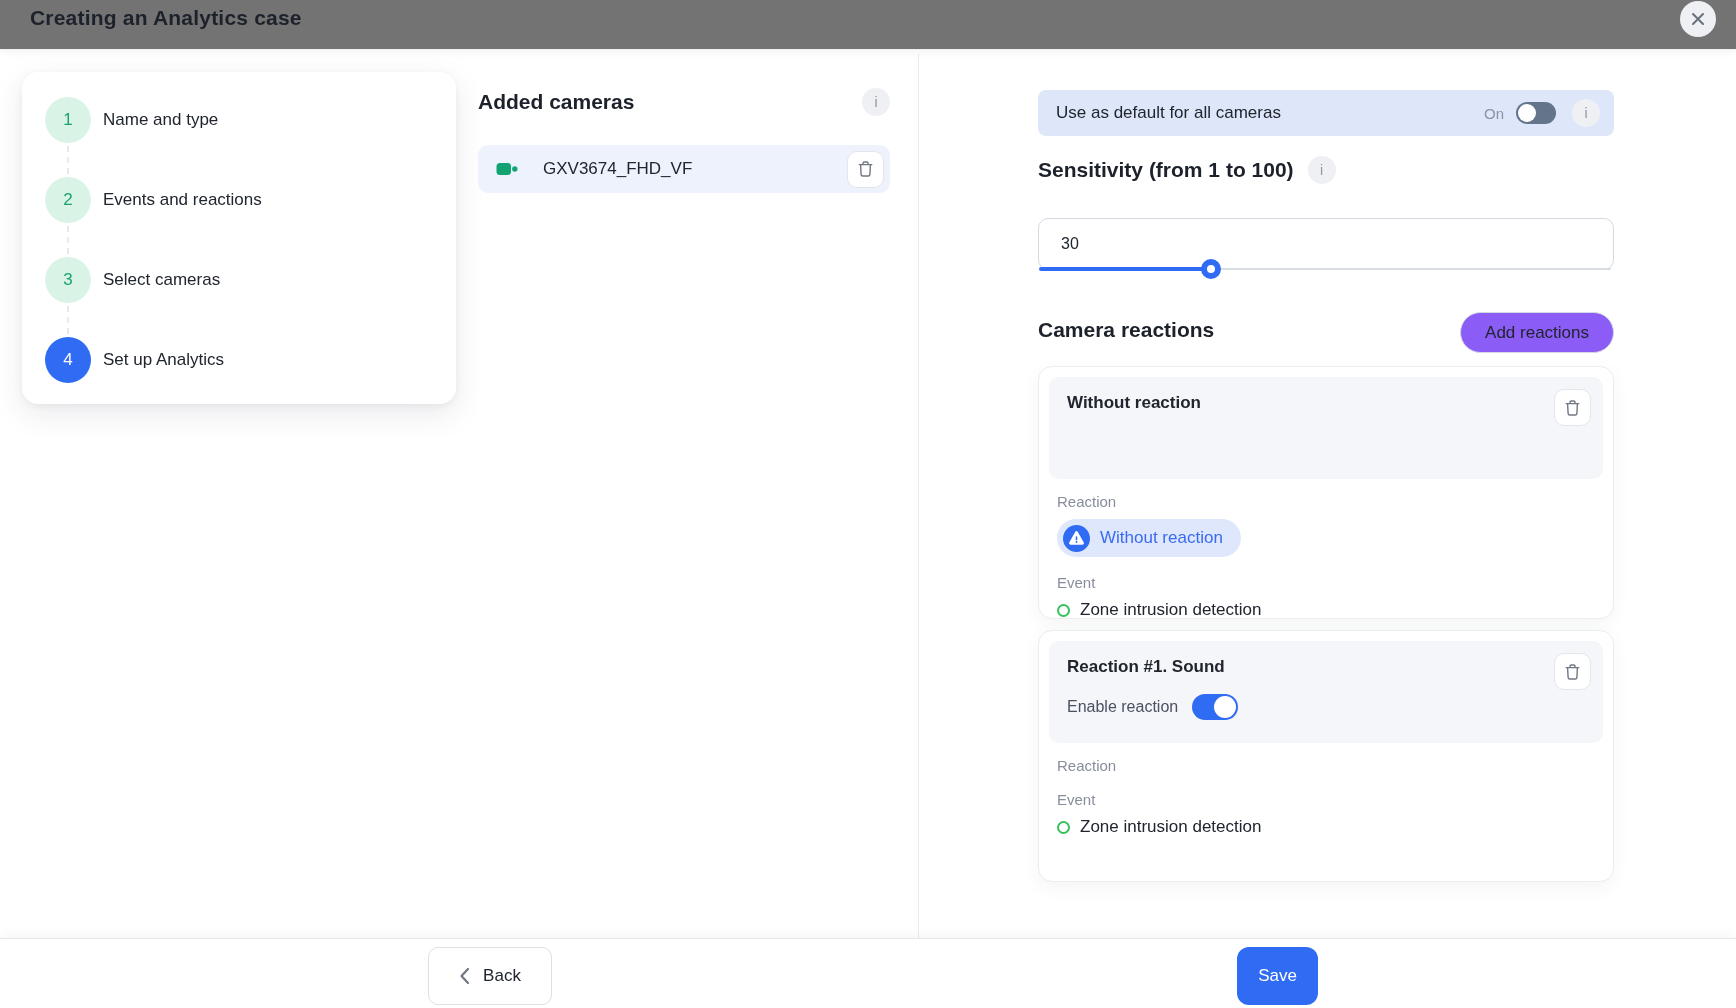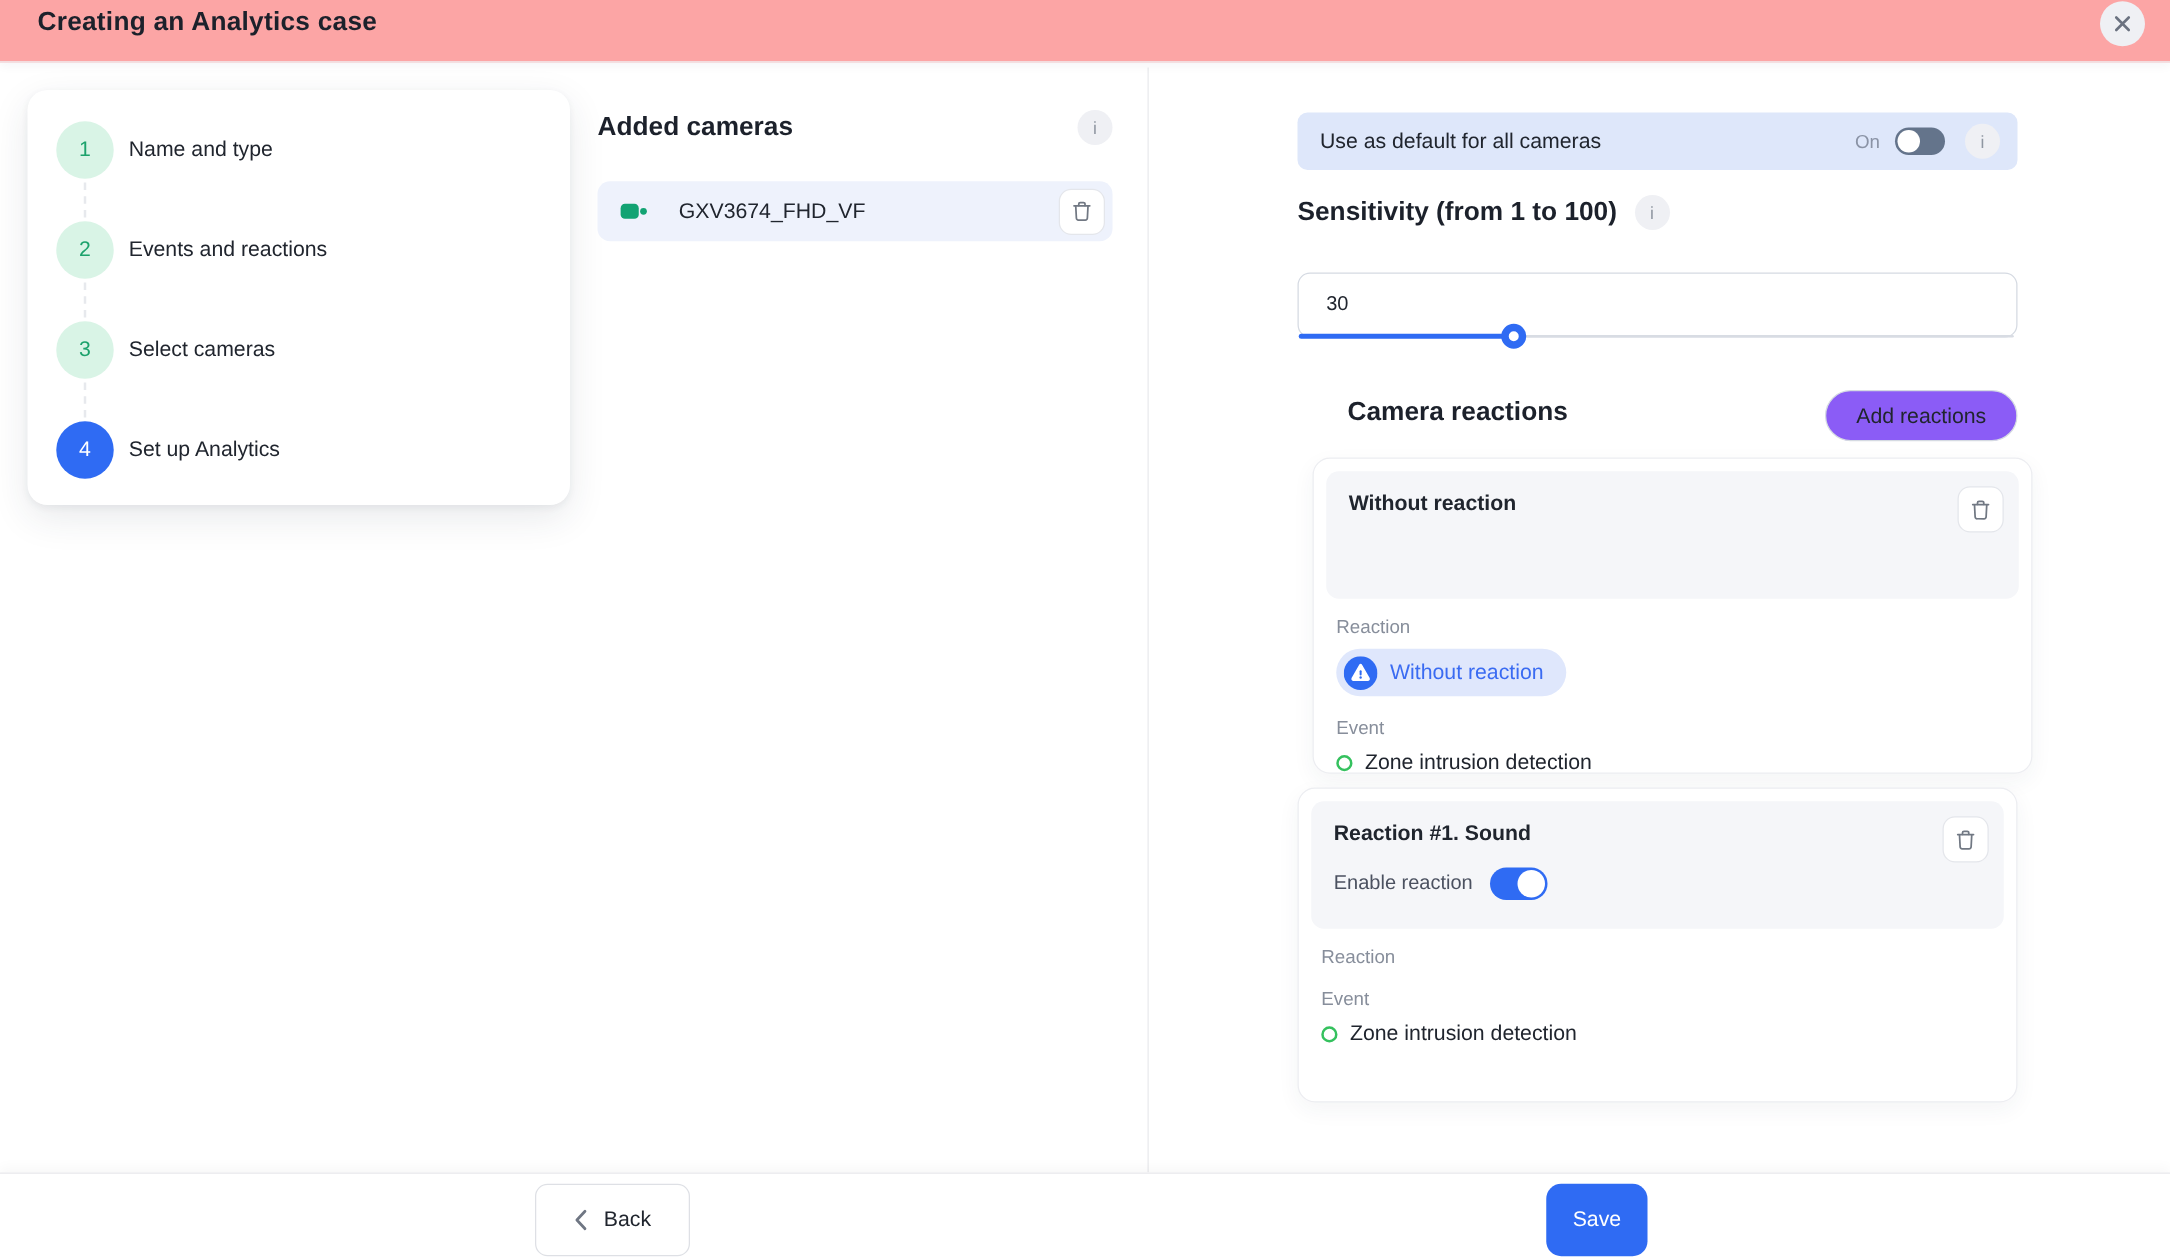--- a/index.html
+++ b/index.html
@@ -5,21 +5,21 @@
   :root{ font-size:16px; }
   *{ box-sizing:border-box; margin:0; padding:0; }
   html,body{ width:1736px; height:1008px; overflow:hidden; }
   body{
     font-family:"Liberation Sans","DejaVu Sans",sans-serif;
     background:#fff; color:var(--text,#20252E); position:relative;
   }
   .page{ position:absolute; inset:0; width:1736px; height:1008px; background:#fff; }
 
   
-  .hdr{ position:absolute; left:0; top:0; width:100%; height:50px; background:#fca5a5;
+  .hdr{ position:absolute; left:0; top:0; width:100%; height:50px; background:#737373;
         border-bottom:1px solid #EFEFF2; box-shadow:0 3px 8px rgba(20,30,50,.045); z-index:5; }
   .hdr h1{ position:absolute; left:30px; top:6px; font-size:21px; font-weight:700; color:#1C212B; letter-spacing:.2px; }
   .close-btn{ position:absolute; right:20px; top:1px; width:36px; height:36px; border-radius:50%;
         background:var(--info-bg,#ECEDF3); border:none; display:flex; align-items:center; justify-content:center; cursor:pointer; }
 
   
   .stepper{ position:absolute; left:22px; top:72px; width:434px; height:332px; background:#fff;
         border-radius:16px; box-shadow:0 10px 30px rgba(40,50,70,.10), 0 2px 6px rgba(40,50,70,.06); }
   .step{ position:absolute; left:23px; width:380px; height:48px; display:flex; align-items:center; gap:12px; cursor:pointer; }
   .step-circle{ width:46px; height:46px; border-radius:50%; flex:0 0 46px;
@@ -56,28 +56,28 @@
   .sens-head{ position:absolute; left:1038px; top:156px; display:flex; align-items:center; gap:14px; }
   .sens-input{ position:absolute; left:1038px; top:218px; width:576px; height:52px; background:#fff;
         border:1px solid var(--border,#D5DAE2); border-radius:10px; }
   .sens-input .val{ position:absolute; left:22px; top:0; height:100%; display:flex; align-items:center; font-size:16px; color:#20252E; }
   .slider{ position:absolute; left:0; right:0; bottom:-2px; height:4px; cursor:pointer; }
   .slider .track{ position:absolute; left:2px; right:2px; top:1px; height:2px; background:#D8DCE3; border-radius:2px; }
   .slider .fill{ position:absolute; left:0; top:0; height:4px; background:var(--primary,#2F6BF3); border-radius:2px; }
   .slider .knob{ position:absolute; top:-8px; width:20px; height:20px; border-radius:50%;
         background:#fff; border:6px solid var(--primary,#2F6BF3); transform:translateX(-50%); cursor:grab; }
 
-  .react-head{ position:absolute; left:1038px; top:318px;margin-left:40px; }
+  .react-head{ position:absolute; left:1038px; top:318px; }
   .add-btn{ position:absolute; right:122px; top:312px; height:41px; padding:0 24px; background:#8b5cf6;
         border:1px solid var(--border,#D5DAE2); border-radius:21px; font-size:17px; color:#20252E;
         font-family:inherit; cursor:pointer; }
 
   .rcard{ position:absolute; left:1038px; width:576px; background:#fff; border:1px solid #ECEDF1;
         border-radius:14px; box-shadow:0 6px 18px rgba(40,50,70,.05); padding:10px 10px 0; }
-  .rcard.c1{ top:366px; height:253px;margin-left:12px; }
+  .rcard.c1{ top:366px; height:253px; }
   .rcard.c2{ top:630px; height:252px; }
   .rcard-block{ background:var(--block-bg,#F5F6F9); border-radius:10px; height:102px; position:relative; padding:16px 60px 0 18px; }
   .rcard-title{ font-size:17px; font-weight:700; color:#20252E; }
   .rcard-block .icon-btn{ position:absolute; top:12px; right:12px; }
   .enable-row{ display:flex; align-items:center; margin-top:17px; }
   .enable-row .lbl{ font-size:16px; color:#4B5160; }
   .switch{ width:46px; height:26px; border-radius:13px; background:var(--toggle-off,#64748B);
         position:relative; margin-left:14px; border:none; cursor:pointer; display:block; }
   .switch .knob{ position:absolute; left:2px; top:2px; width:22px; height:22px; border-radius:50%; background:#fff; }
   .switch.on{ background:var(--primary,#2F6BF3); }

